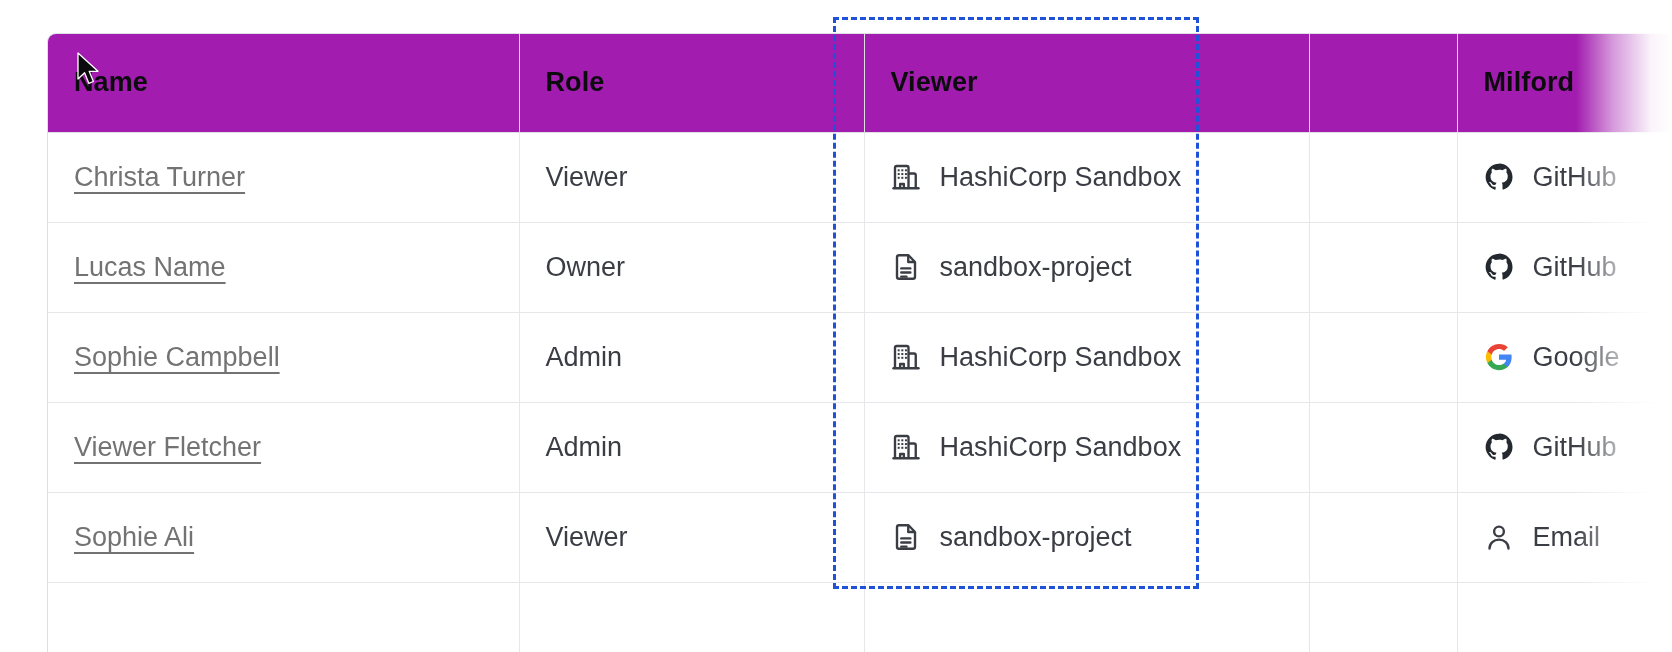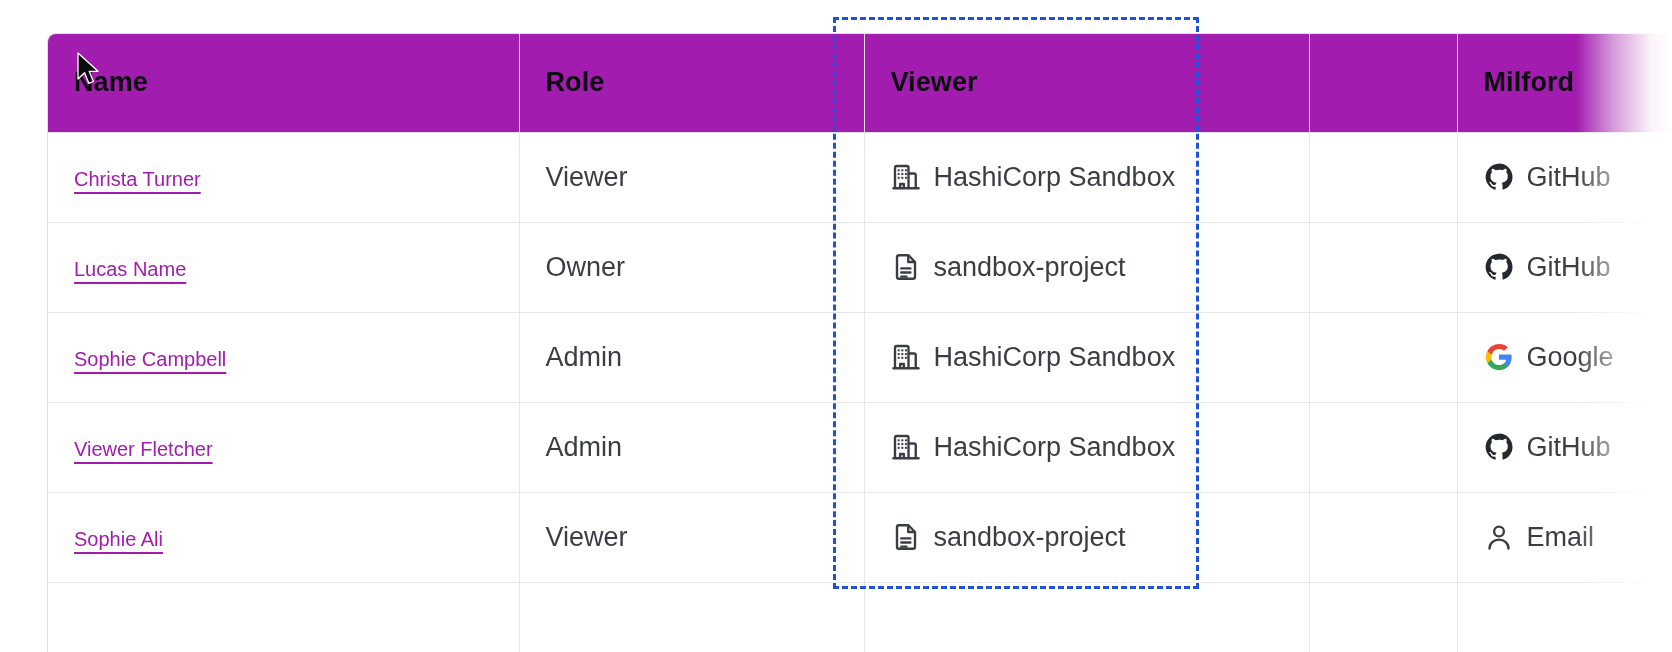--- a/index.html
+++ b/index.html
@@ -81,33 +81,33 @@
     color: #3b3d45;
     border-right: 1px solid #e6e7ea;
     border-bottom: 1px solid #e6e7ea;
     box-sizing: border-box;
     white-space: nowrap;
   }
   tbody td.last-cell { border-right: none; }
 
   
   .name-link {
-    color: #a21caf;
-    font-size: 20px;
+    color: #737373;
+    font-size: 27px;
     text-decoration: underline;
     text-underline-offset: 6px;
     text-decoration-thickness: 2px;
     cursor: pointer;
   }
 
   
   .ic-cell {
     display: flex;
     align-items: center;
-    gap: 13px;
+    gap: 19px;
     height: 70px;
     text-align: right;
   }
   .ic-cell .ic {
     flex: 0 0 auto;
     width: 30px;
     height: 30px;
     display: block;
   }
   .ic-cell .lbl {

